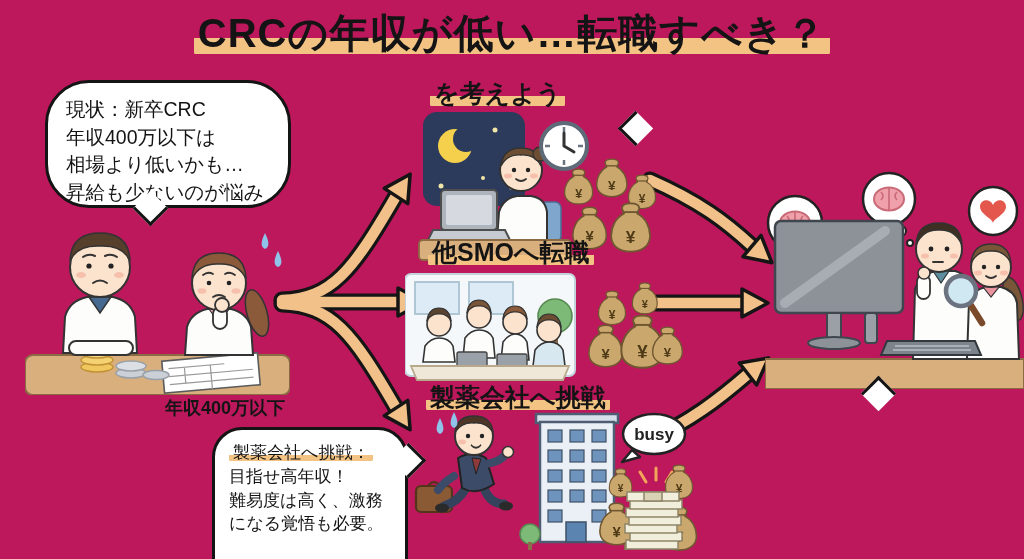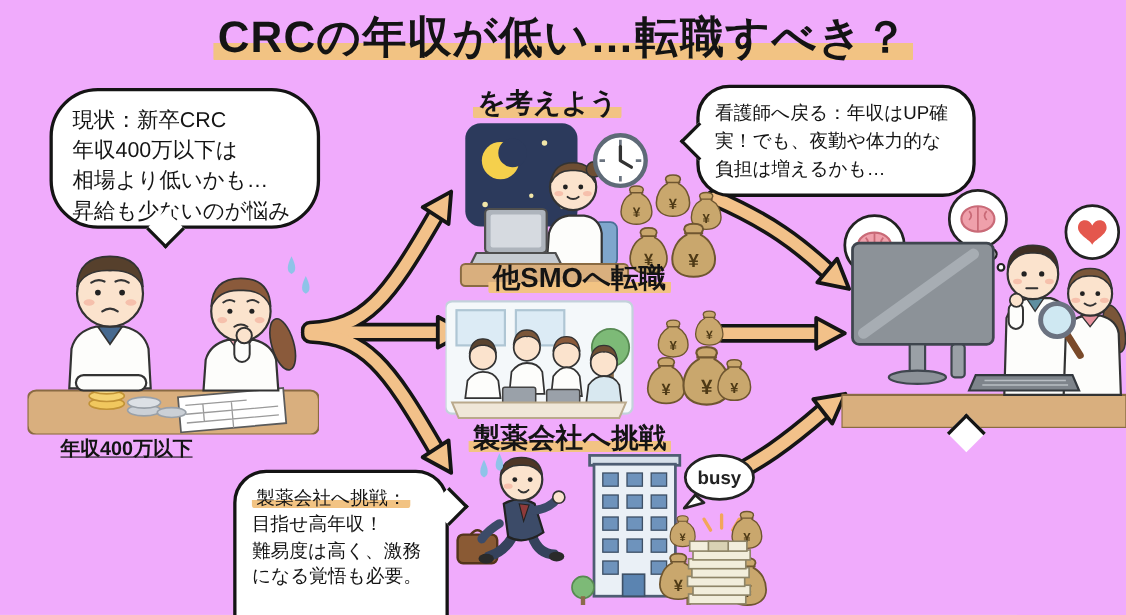--- a/index.html
+++ b/index.html
@@ -1,18 +1,18 @@
 <!DOCTYPE html>
 <html><head>
 <meta charset="utf-8">
 <style>
   html,body{margin:0;padding:0;background:#e8e8e8;}
   #canvas{
     position:relative;width:1024px;height:559px;margin:0 auto;
-    background:#f0abfc;overflow:hidden;
+    background:#be185d;overflow:hidden;
     font-family:"Liberation Sans","DejaVu Sans",sans-serif;color:#141414;
   }
   .abs{position:absolute;}
   #title{
     left:0;right:0;top:6px;text-align:center;
     font-size:40px;font-weight:800;letter-spacing:1px;z-index:2;
   }
   .hl{
     background:linear-gradient(transparent 62%,#F2C383 62%,#F2C383 97%,transparent 97%);
     padding:0 4px;border-radius:3px;
@@ -27,22 +27,22 @@
     width:22px;height:22px;background:#fff;transform:rotate(45deg);
     z-index:4;
   }
   .tail-down{border-right:3.5px solid #141414;border-bottom:3.5px solid #141414;}
   .tail-left{border-left:3.5px solid #141414;border-bottom:3.5px solid #141414;}
   .tail-right{border-top:3.5px solid #141414;border-right:3.5px solid #141414;}
   .tail-up{border-top:3.5px solid #141414;border-left:3.5px solid #141414;}
   .scene{position:absolute;z-index:2;}
   #arrows{position:absolute;left:0;top:0;z-index:1;}
   #caption-low-income{
-    left:55px;top:396px;width:230px;text-align:left;
-    font-size:18px;font-weight:800;z-index:2;text-decoration:underline;
+    left:55px;top:396px;width:230px;text-align:right;
+    font-size:18px;font-weight:800;z-index:2;
   }
 </style>
 </head>
 <body>
 
 <div id="canvas">
 
   <svg width="0" height="0" style="position:absolute" aria-hidden="true">
     <defs>
       <g id="bag">
@@ -166,21 +166,21 @@
       <path d="M151 21 v5 M151 54 v5 M132 40 h5 M165 40 h5" stroke="#6B7480" stroke-width="2.5"></path>
       <path d="M151 40 L151 27 M151 40 L161 46" stroke="#333" stroke-width="3" stroke-linecap="round"></path>
     </g>
     <use href="#bag" transform="translate(150 62) scale(0.52)"></use>
     <use href="#bag" transform="translate(182 52) scale(0.56)"></use>
     <use href="#bag" transform="translate(214 68) scale(0.5)"></use>
     <use href="#bag" transform="translate(158 100) scale(0.62)"></use>
     <use href="#bag" transform="translate(196 96) scale(0.72)"></use>
   </svg>
 
-  <div class="abs opt-heading" style="left:444px;top:236px;"><span class="hl">他SMOへ転職</span></div>
+  <div class="abs opt-heading" style="left:428px;top:236px;"><span class="hl">他SMOへ転職</span></div>
   <svg class="scene" style="left:405px;top:262px;" width="280" height="128" viewBox="0 0 280 128">
     <rect x="0" y="12" width="170" height="102" rx="6" fill="#F4F8FA" stroke="#C3D2DB" stroke-width="2"></rect>
     <rect x="10" y="20" width="44" height="32" fill="#DCEBF5" stroke="#AFC6D4" stroke-width="2"></rect>
     <rect x="64" y="20" width="44" height="32" fill="#DCEBF5" stroke="#AFC6D4" stroke-width="2"></rect>
     <g>
       <circle cx="150" cy="54" r="17" fill="#7DBA77" stroke="#578A52" stroke-width="1.6"></circle>
       <rect x="147" y="68" width="6" height="16" fill="#8A6B4A"></rect>
     </g>
     <g>
       <circle cx="34" cy="62" r="12" fill="#FBE3CD" stroke="#333" stroke-width="1.6"></circle>
@@ -341,23 +341,20 @@
       <path d="M130 183 h74 M128 187 h78" stroke="#B9BEC4" stroke-width="1.4"></path>
     </g>
   </svg>
 
   <div class="abs bubble" style="left:45px;top:80px;width:246px;height:128px;font-size:19.5px;line-height:1.42;border-radius:44px;padding:13px 18px;">現状：新卒CRC
 年収400万以下は
 相場より低いかも…
 昇給も少ないのが悩み</div>
   <div class="abs tail tail-down" style="left:138px;top:196px;"></div>
 
-  <div class="abs bubble" style="left:633px;top:77px;width:254px;height:102px;font-size:17px;line-height:1.5;border-radius:30px;padding:10px 14px;">看護師へ戻る：年収はUP確
-実！でも、夜勤や体力的な
-負担は増えるかも…</div>
   <div class="abs tail tail-left" style="left:623px;top:116px;"></div>
 
   <div class="abs bubble" style="left:212px;top:427px;width:196px;height:168px;font-size:17px;line-height:1.4;border-radius:30px;padding:11px 14px;"><span class="hl">製薬会社へ挑戦：</span><span>
 目指せ高年収！
 難易度は高く、激務
 になる覚悟も必要。</span></div>
   <div class="abs tail tail-right" style="left:396px;top:448px;"></div>
 
   <div class="abs tail tail-up" style="left:866px;top:381px;"></div>
 

